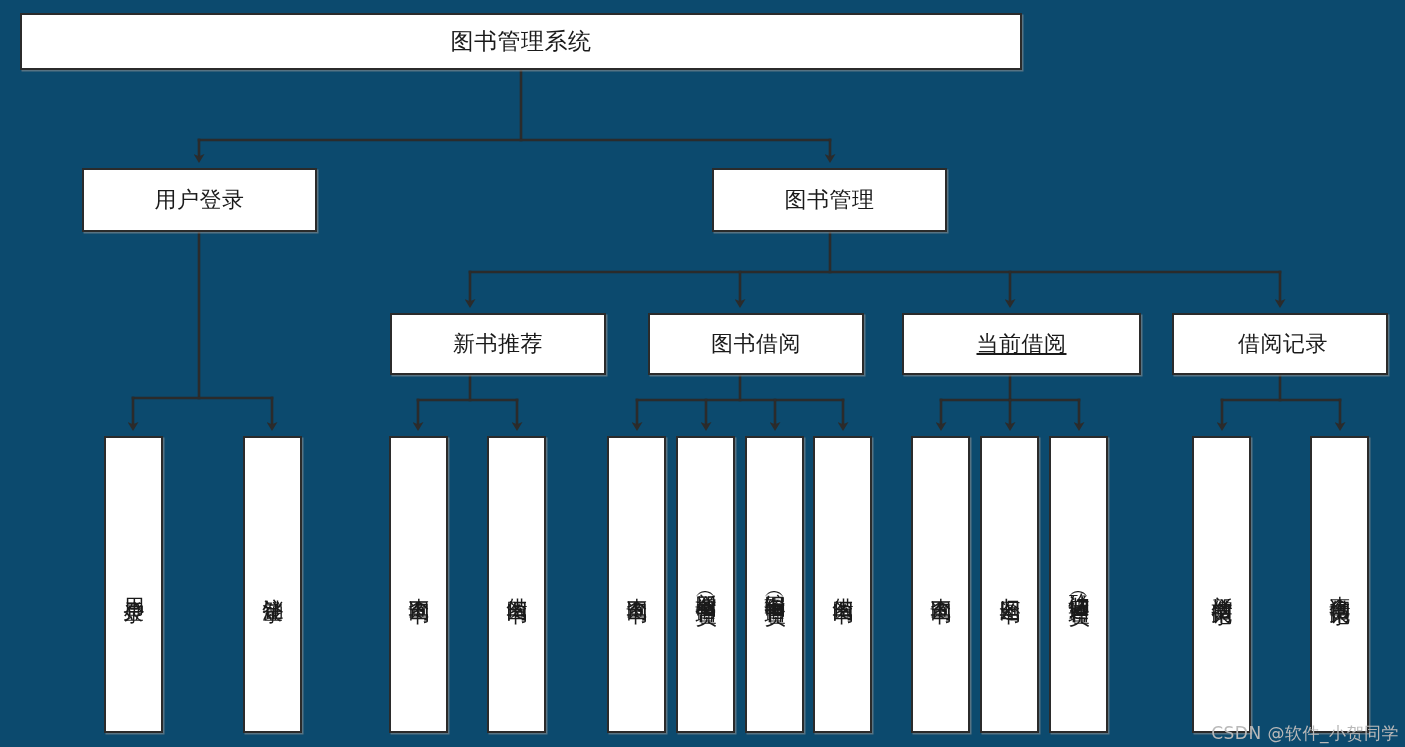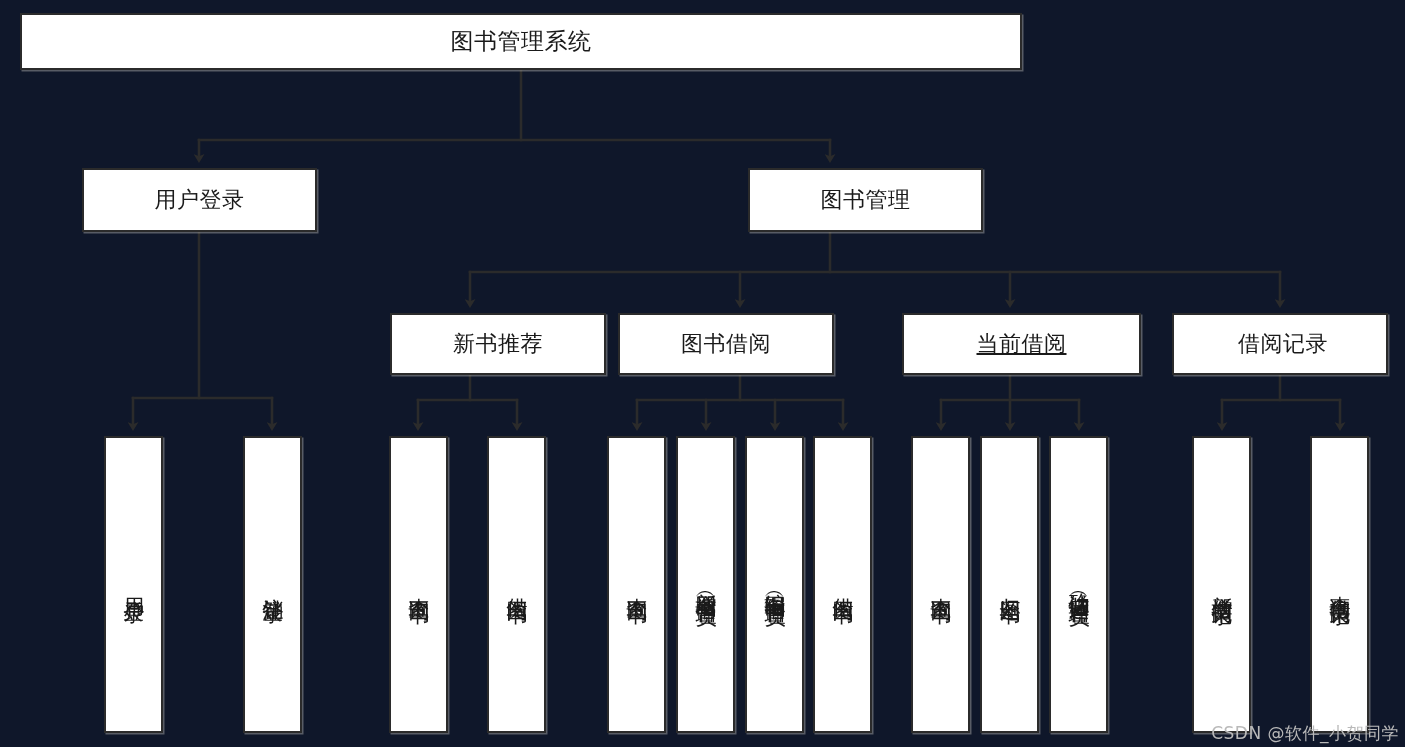--- a/index.html
+++ b/index.html
@@ -8,21 +8,21 @@
     padding: 0;
     background: #ffffff;
   }
   body {
     font-family: "DejaVu Sans", "Liberation Sans", sans-serif;
   }
   #canvas {
     position: relative;
     width: 1405px;
     height: 747px;
-    background: #0f172a;
+    background: #0c4a6e;
     overflow: hidden;
   }
   svg.edges {
     position: absolute;
     left: 0;
     top: 0;
     width: 1405px;
     height: 747px;
     pointer-events: none;
   }
@@ -131,28 +131,28 @@
     </g>
   </svg>
 
   <div class="node h root" style="left:20px; top:13px; width:1002px; height:57px;">
     <span class="label">图书管理系统</span>
   </div>
 
   <div class="node h" style="left:82px; top:168px; width:235px; height:64px;">
     <span class="label">用户登录</span>
   </div>
-  <div class="node h" style="left:712px; top:168px; width:235px; height:64px;margin-left:36px;">
+  <div class="node h" style="left:712px; top:168px; width:235px; height:64px;">
     <span class="label">图书管理</span>
   </div>
 
   <div class="node h" style="left:362px; top:313px; width:216px; height:62px;margin-left:28px;">
     <span class="label">新书推荐</span>
   </div>
-  <div class="node h" style="left:618px; top:313px; width:216px; height:62px;">
+  <div class="node h" style="left:648px; top:313px; width:216px; height:62px;">
     <span class="label">图书借阅</span>
   </div>
   <div class="node h" style="left:902px; top:313px; width:239px; height:62px;text-decoration:underline;">
     <span class="label">当前借阅</span>
   </div>
   <div class="node h" style="left:1172px; top:313px; width:216px; height:62px;padding-left:6px;">
     <span class="label">借阅记录</span>
   </div>
 
   <div class="node v" style="left:104px; top:436px; width:59px; height:297px;">

